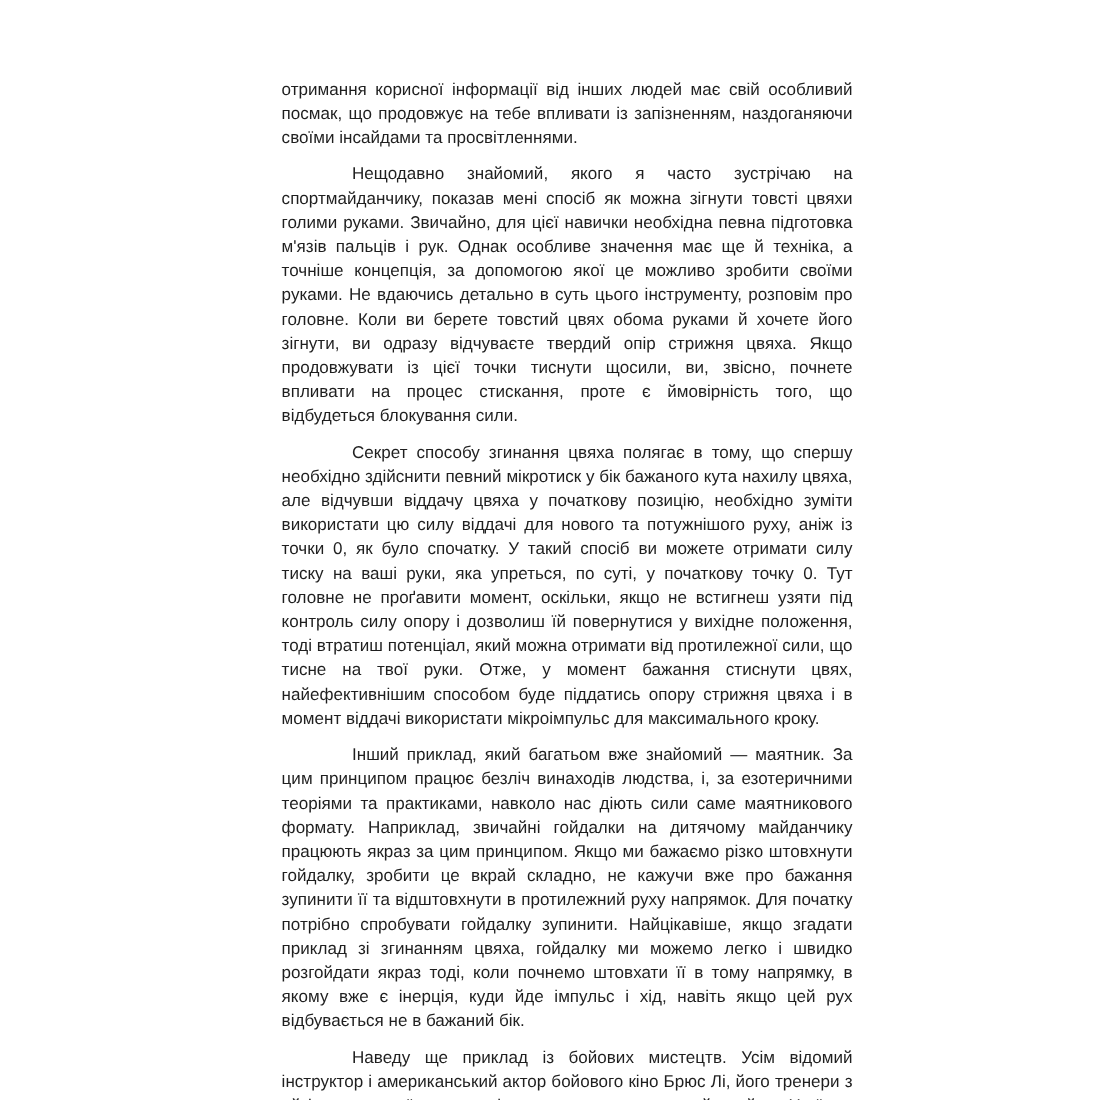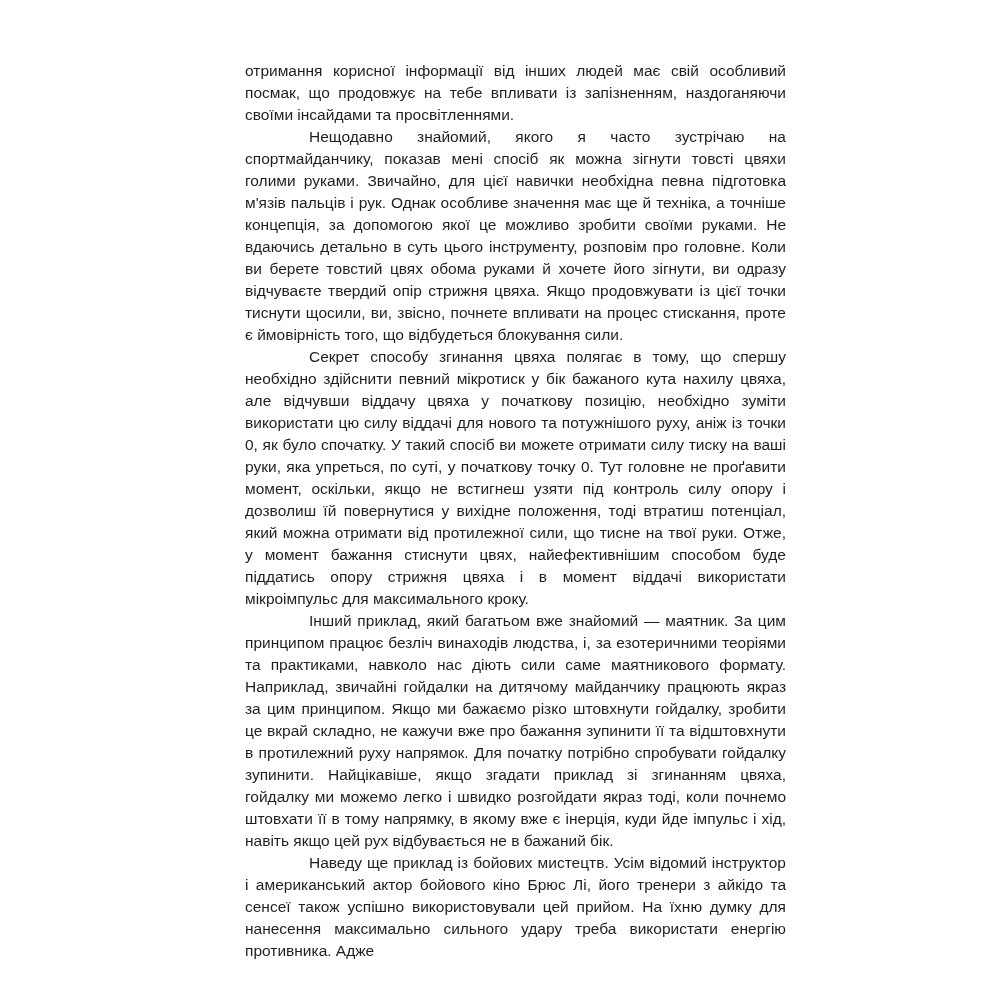--- a/index.html
+++ b/index.html
@@ -20,21 +20,21 @@
     position: absolute;
     left: 245px;
     top: 60px;
     width: 541px;
     font-size: 15.5px;
     line-height: 22px;
     text-align: justify;
     color: #1f1f1f;
   }
   .text-block p {
-    margin: 0;
+    margin: 11px;
     padding: 0;
   }
   .text-block p.indent {
     text-indent: 64px;
   }
   .page-footer {
     position: absolute;
     top: 948px;
     left: 0;
     width: 1000px;

